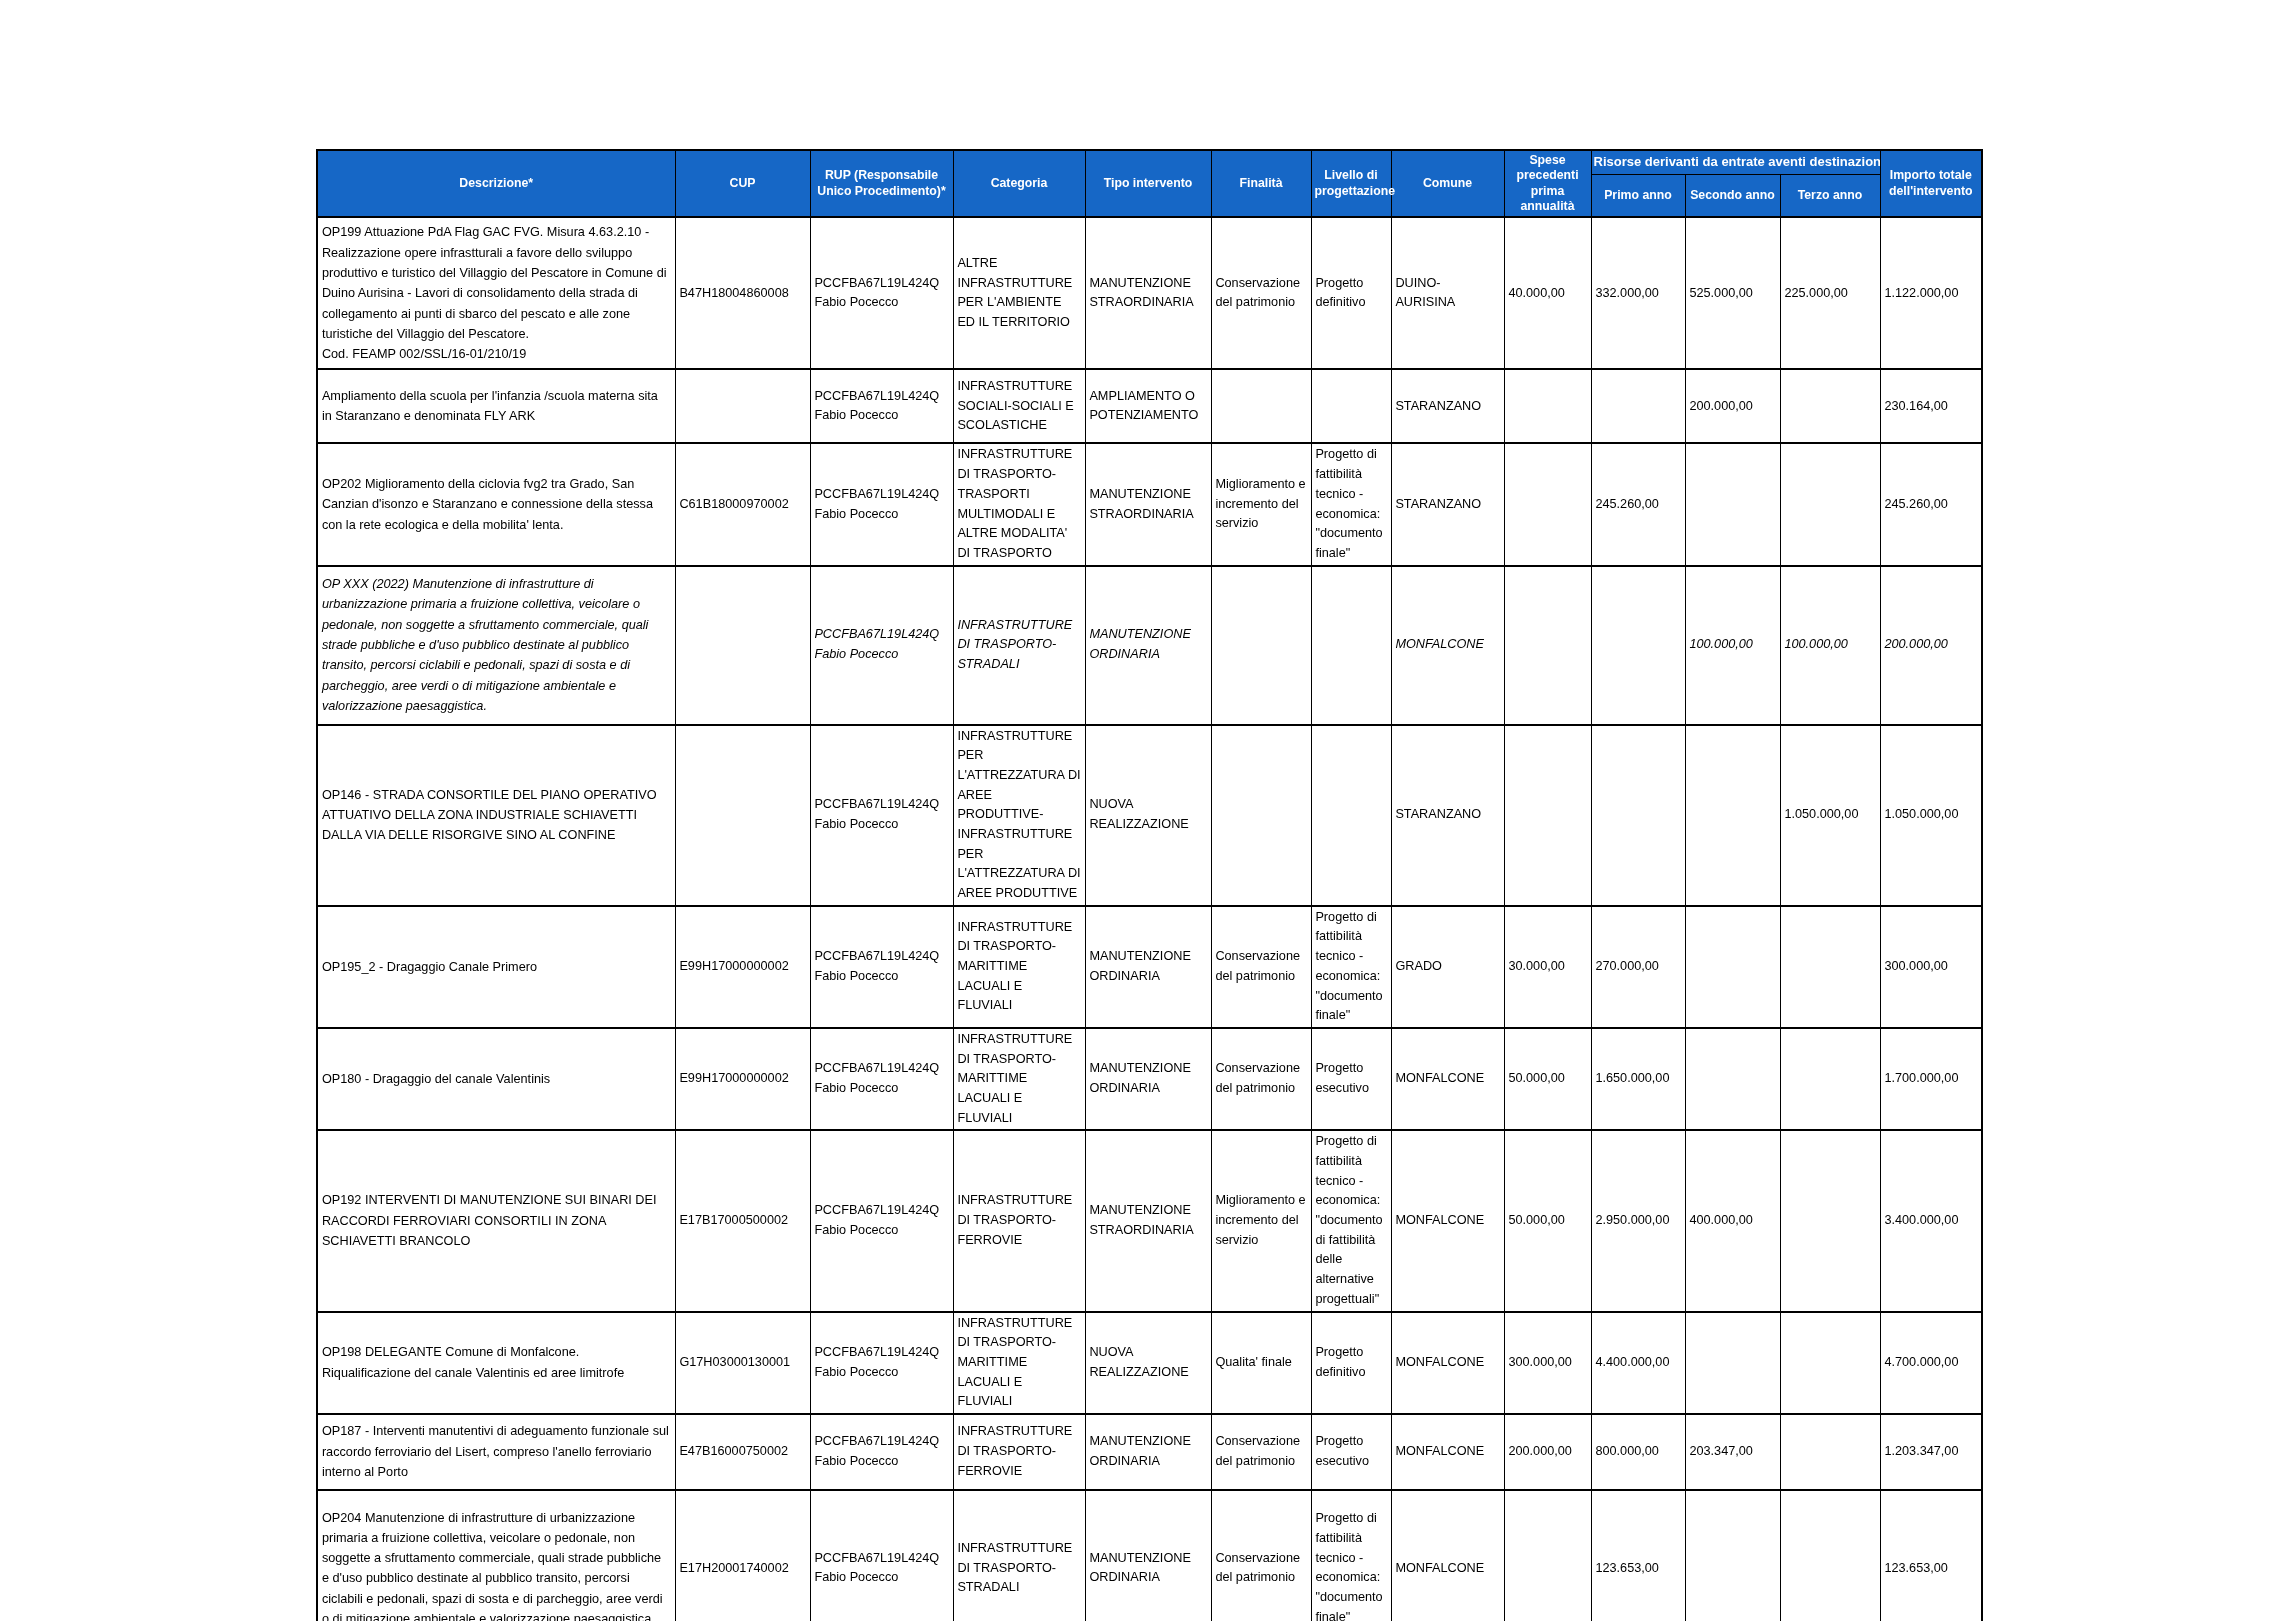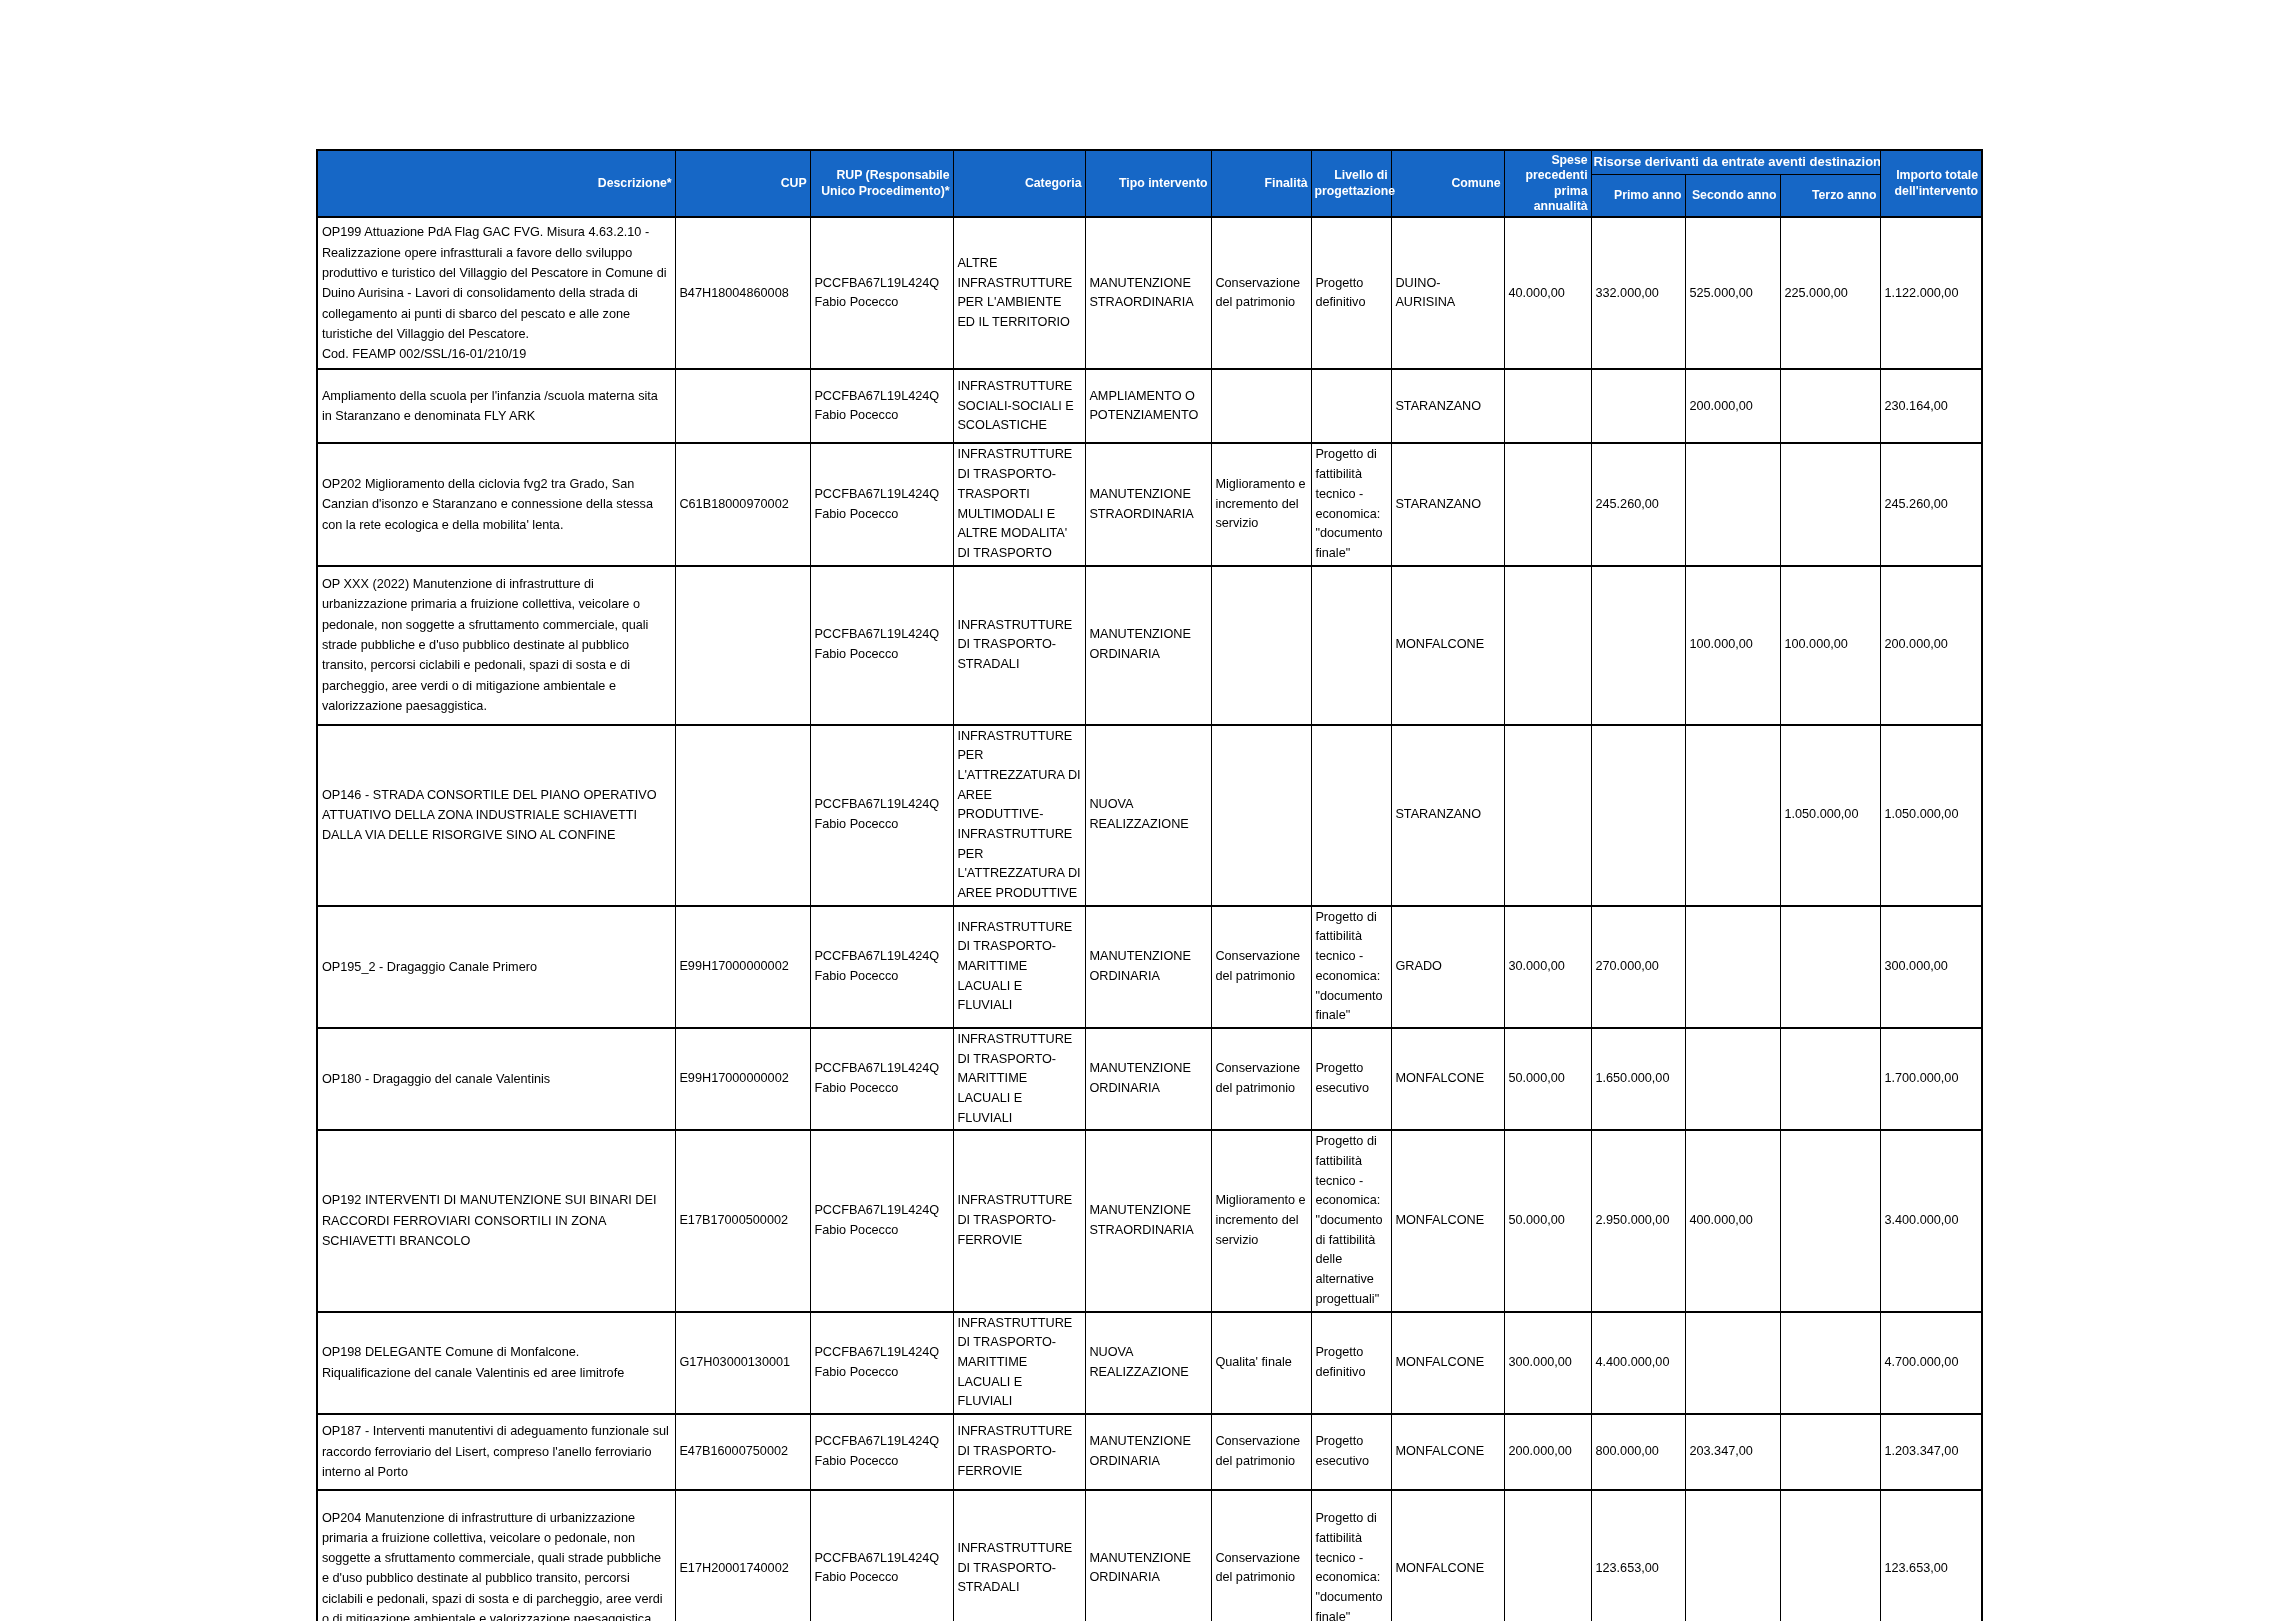--- a/index.html
+++ b/index.html
@@ -24,21 +24,21 @@
     table-layout: fixed;
     width: 1666px;
     border: 2px solid #000;
   }
   thead th {
     background: var(--header-bg, #1667C6);
     color: var(--header-fg, #ffffff);
     font-weight: bold;
     font-size: 12.3px;
     line-height: 1.25;
-    text-align: right;
+    text-align: center;
     vertical-align: middle;
     border: 1px solid #000;
     padding: 2px 2.9px;
   }
   thead tr.group-row { height: 21.6px; }
   thead tr.main-row  { height: 39px; }
   thead th.group {
     font-size: 13px;
     white-space: nowrap;
     overflow: hidden;
@@ -141,21 +141,21 @@
     <td>MANUTENZIONE STRAORDINARIA</td>
     <td>Miglioramento e incremento del servizio</td>
     <td>Progetto di fattibilità tecnico - economica: "documento finale"</td>
     <td>STARANZANO</td>
     <td></td>
     <td>245.260,00</td>
     <td></td>
     <td></td>
     <td>245.260,00</td>
   </tr>
-        <tr style="height: 159px;">
+        <tr style="height: 159px; font-style: italic;">
     <td class="c-desc">OP XXX (2022) Manutenzione di infrastrutture di urbanizzazione primaria a fruizione collettiva, veicolare o pedonale, non soggette a sfruttamento commerciale, quali strade pubbliche e d'uso pubblico destinate al pubblico transito, percorsi ciclabili e pedonali, spazi di sosta e di parcheggio, aree verdi o di mitigazione ambientale e valorizzazione paesaggistica.</td>
     <td></td>
     <td>PCCFBA67L19L424Q
 Fabio Pocecco</td>
     <td>INFRASTRUTTURE DI TRASPORTO-STRADALI</td>
     <td>MANUTENZIONE ORDINARIA</td>
     <td></td>
     <td></td>
     <td>MONFALCONE</td>
     <td></td>

